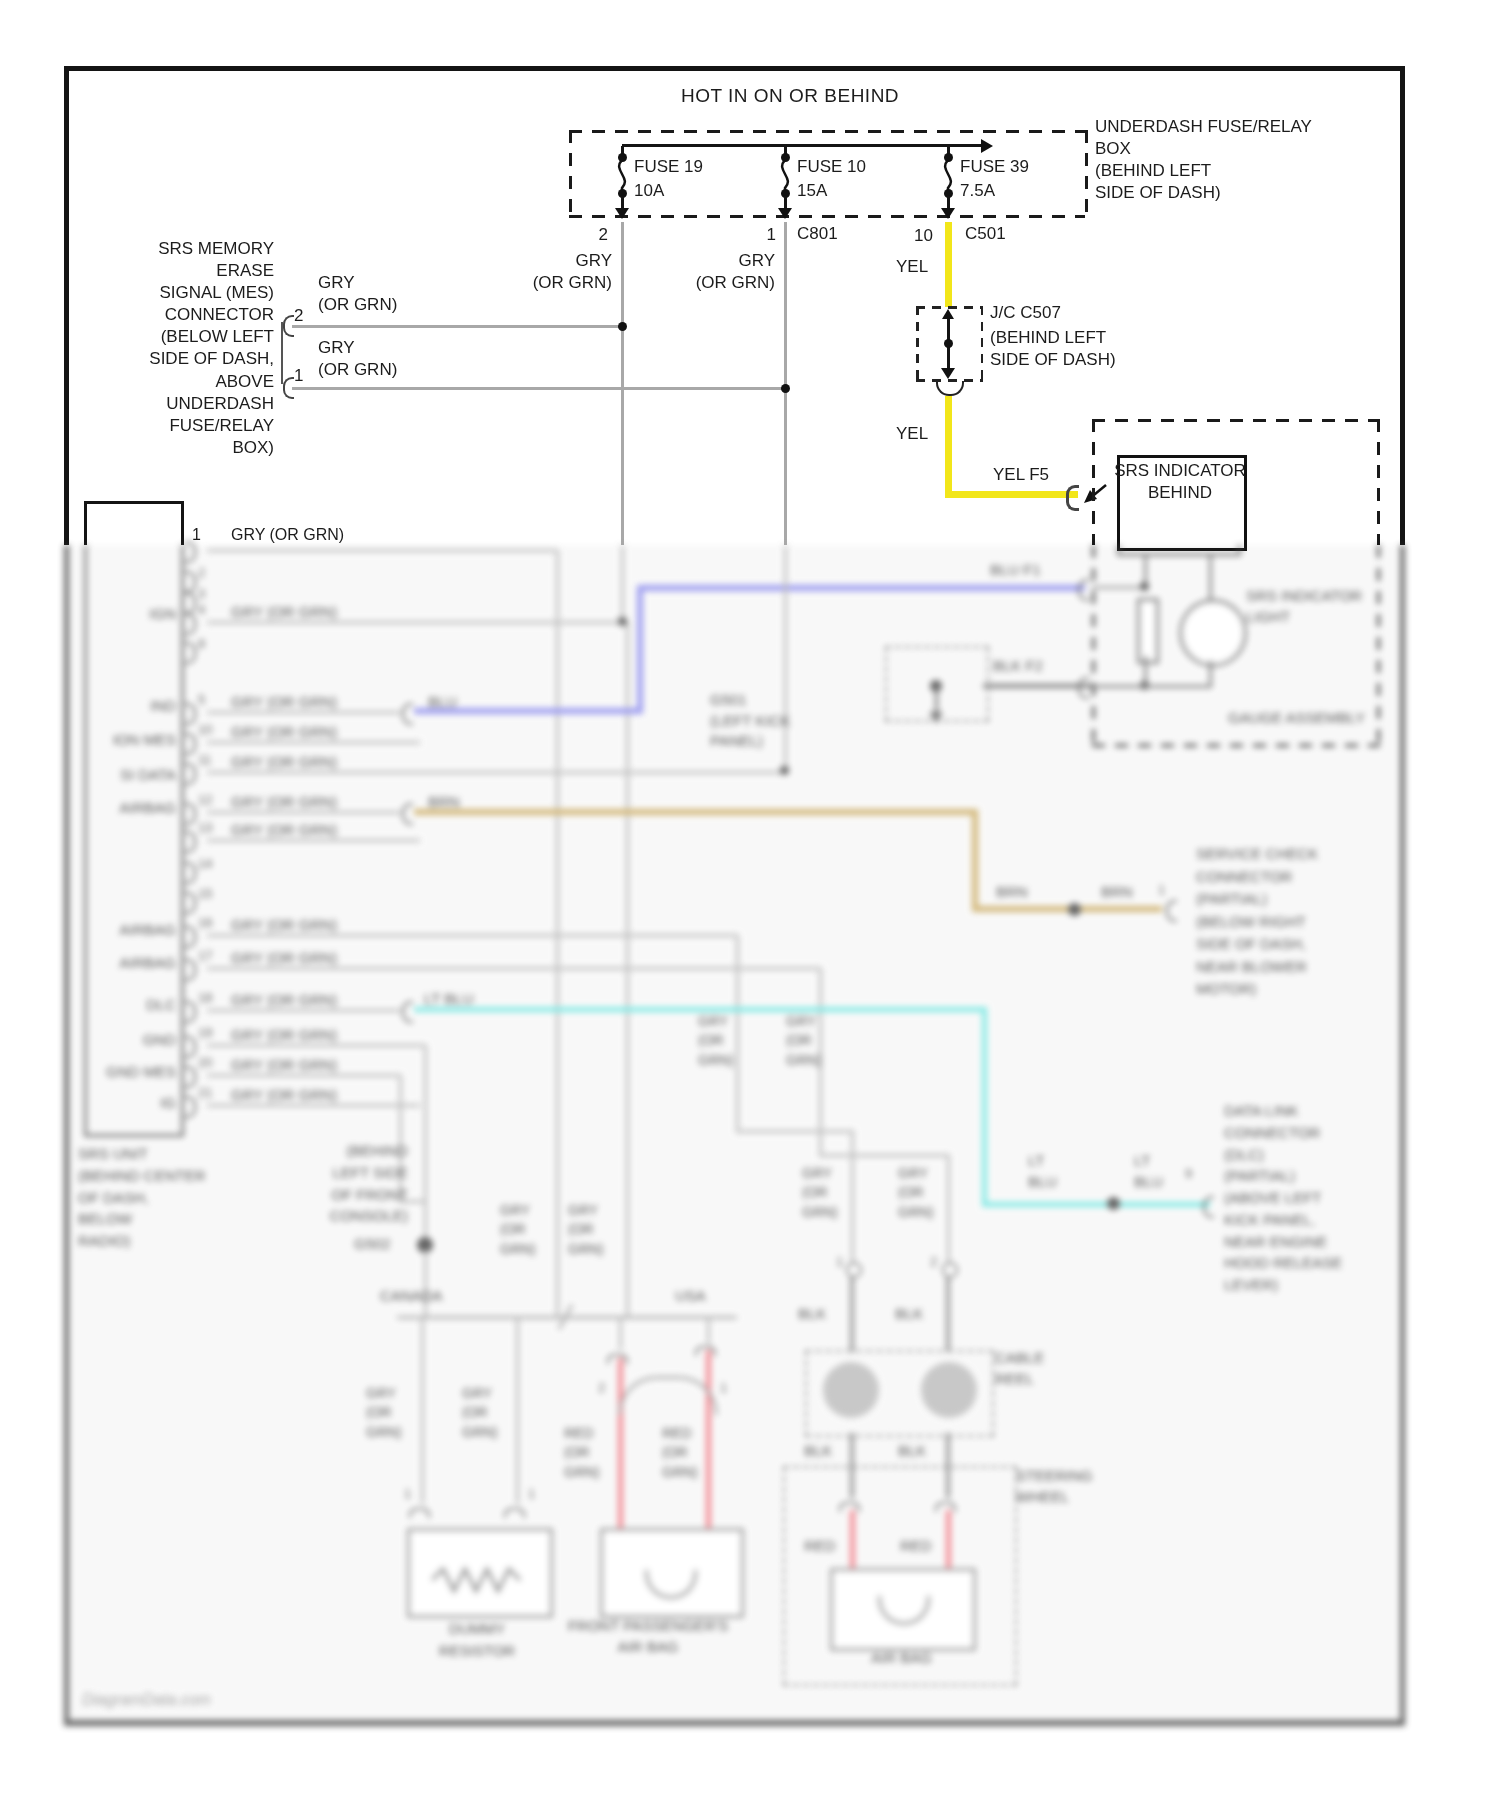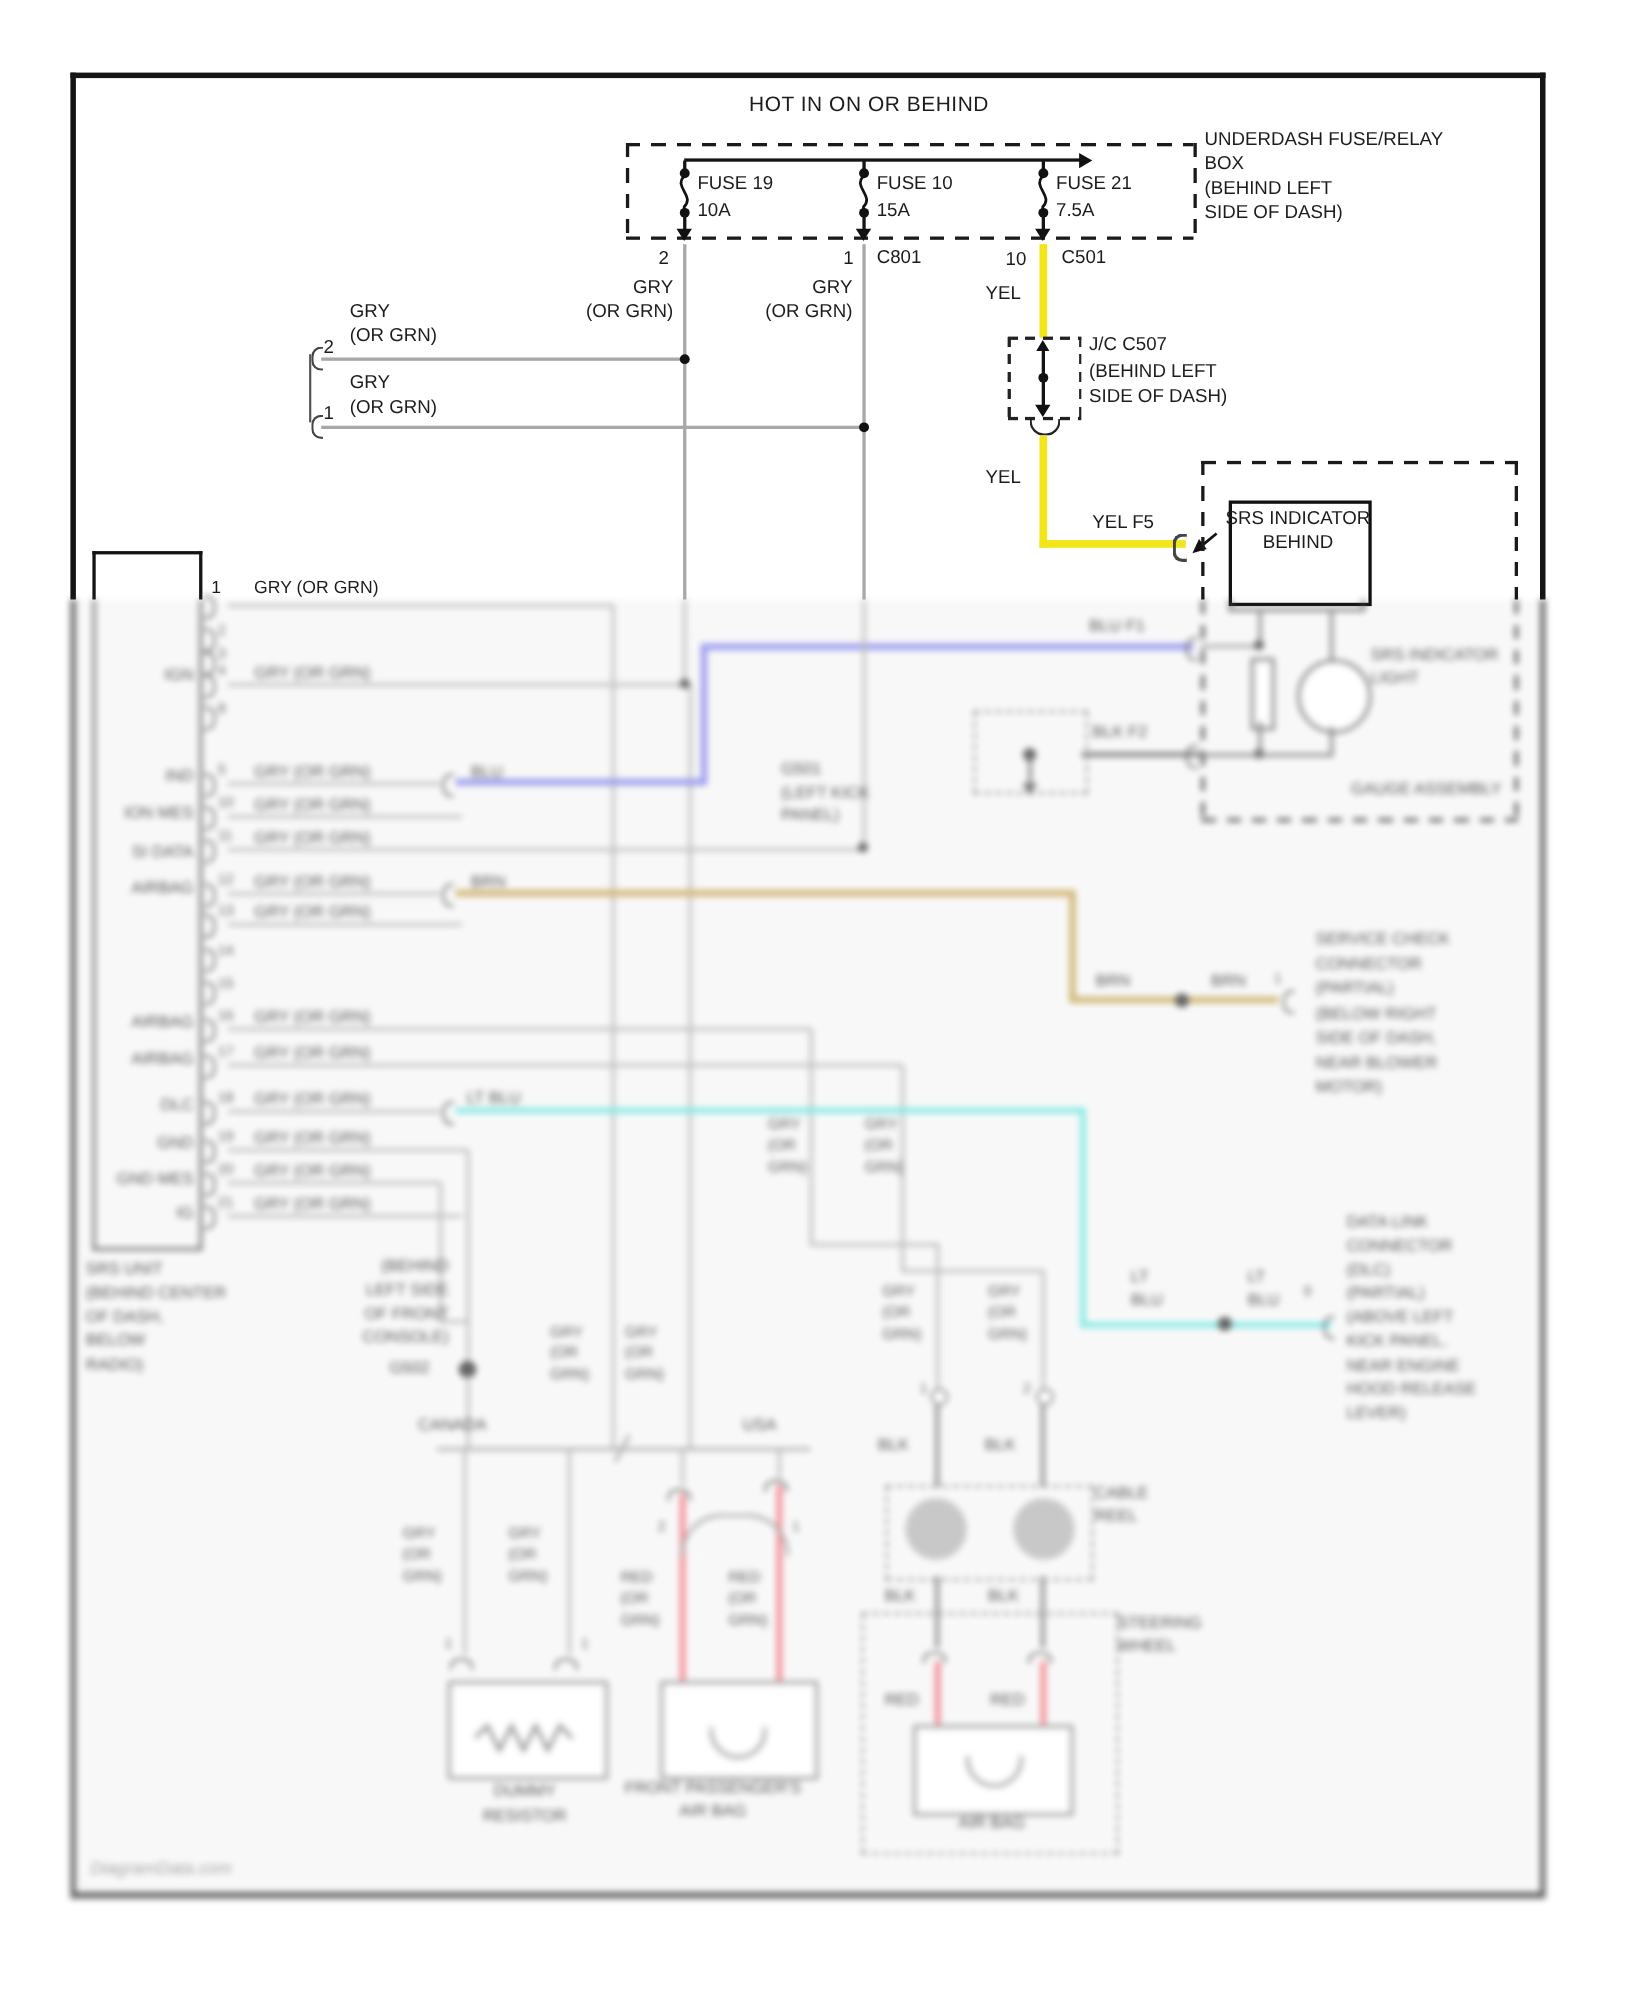--- a/index.html
+++ b/index.html
@@ -96,21 +96,21 @@
 
     <div>
       <div class="bk" style="left:946.5px;top:146px;width:3px;height:11px;"></div>
       <div class="dot" style="left:943.5px;top:153px;"></div>
       <svg class="abs" style="left:937px;top:160px;" width="22" height="34" viewBox="0 0 22 34">
           <path d="M11 0 C 1 10, 21 18, 11 28 L 11 34" stroke="#111" stroke-width="2.5" fill="none"></path>
         </svg>
       <div class="dot" style="left:943.5px;top:189px;"></div>
       <div class="bk" style="left:946.5px;top:196px;width:3px;height:14px;"></div>
       <div class="tri-d" style="left:941px;top:208px;"></div>
-      <div class="t" style="left:960px;top:156px;">FUSE 21</div>
+      <div class="t" style="left:960px;top:156px;">FUSE 39</div>
       <div class="t" style="left:960px;top:180px;">7.5A</div>
     </div>
 
     <div class="t" style="left:1095px;top:116px;width:300px;">UNDERDASH FUSE/RELAY
 BOX
 (BEHIND LEFT
 SIDE OF DASH)</div>
 
     <div class="t tr" style="left:580px;top:224px;width:28px;">2</div>
     <div class="t tr" style="left:748px;top:224px;width:28px;">1</div>
@@ -121,20 +121,30 @@
     <div class="wv" style="left:620.5px;top:222px;height:323px;"></div>
     <div class="wv" style="left:783.5px;top:222px;height:323px;"></div>
     <div class="abs" style="left:944.5px;top:222px;width:7px;height:85px;background:#f2e61a;"></div>
 
     <div class="t tr" style="left:500px;top:250px;width:112px;">GRY
 (OR GRN)</div>
     <div class="t tr" style="left:663px;top:250px;width:112px;">GRY
 (OR GRN)</div>
     <div class="t" style="left:896px;top:256px;">YEL</div>
 
+    <div class="t tr" style="left:128px;top:238px;width:146px;">SRS MEMORY
+ERASE
+SIGNAL (MES)
+CONNECTOR
+(BELOW LEFT
+SIDE OF DASH,
+ABOVE
+UNDERDASH
+FUSE/RELAY
+BOX)</div>
     <div class="t" style="left:294px;top:305px;">2</div>
     <div class="arc" style="left:283px;top:315px;"></div>
     <div class="abs" style="left:281px;top:322px;width:2px;height:62px;background:#555;"></div>
     <div class="t" style="left:294px;top:365px;">1</div>
     <div class="arc" style="left:283px;top:377px;"></div>
     <div class="t" style="left:318px;top:272px;width:110px;">GRY
 (OR GRN)</div>
     <div class="t" style="left:318px;top:337px;width:110px;">GRY
 (OR GRN)</div>
     <div class="wh" style="left:292px;top:325px;width:330px;"></div>

